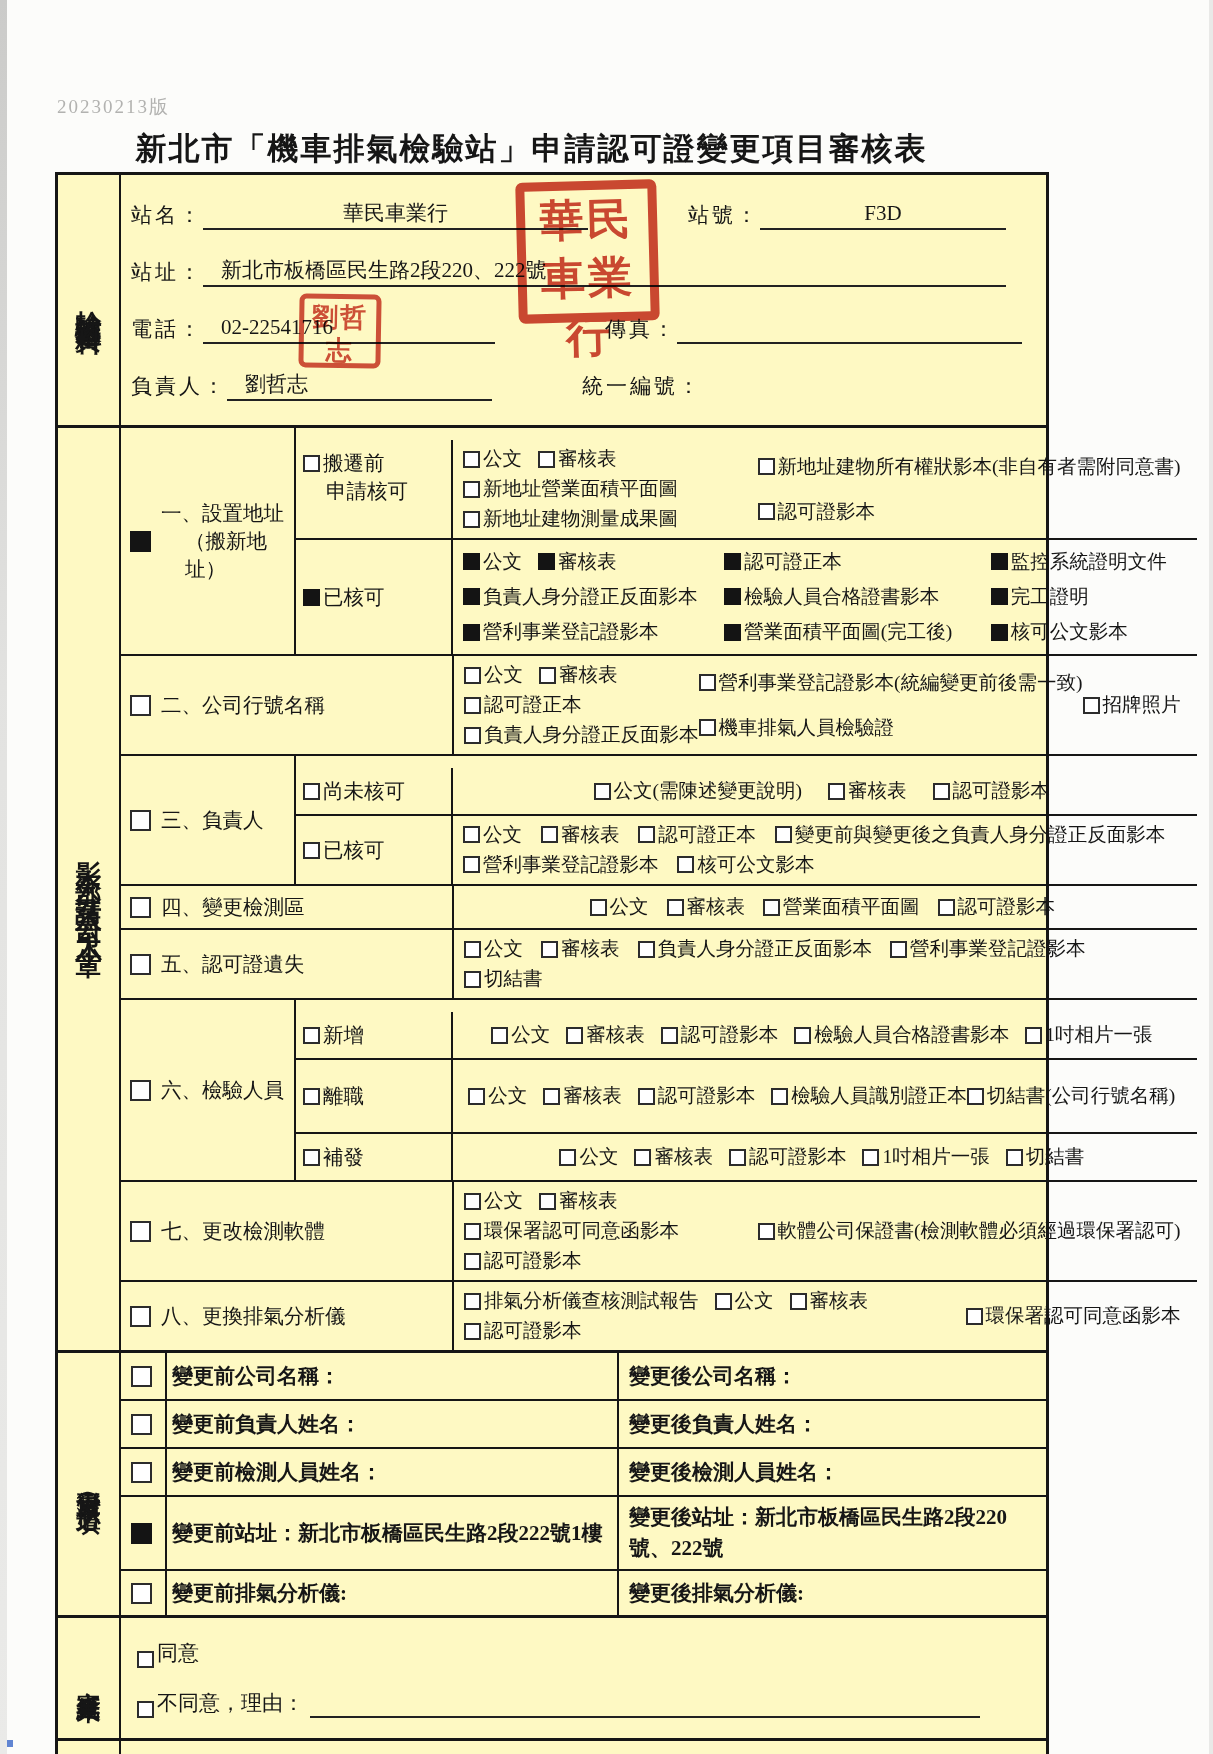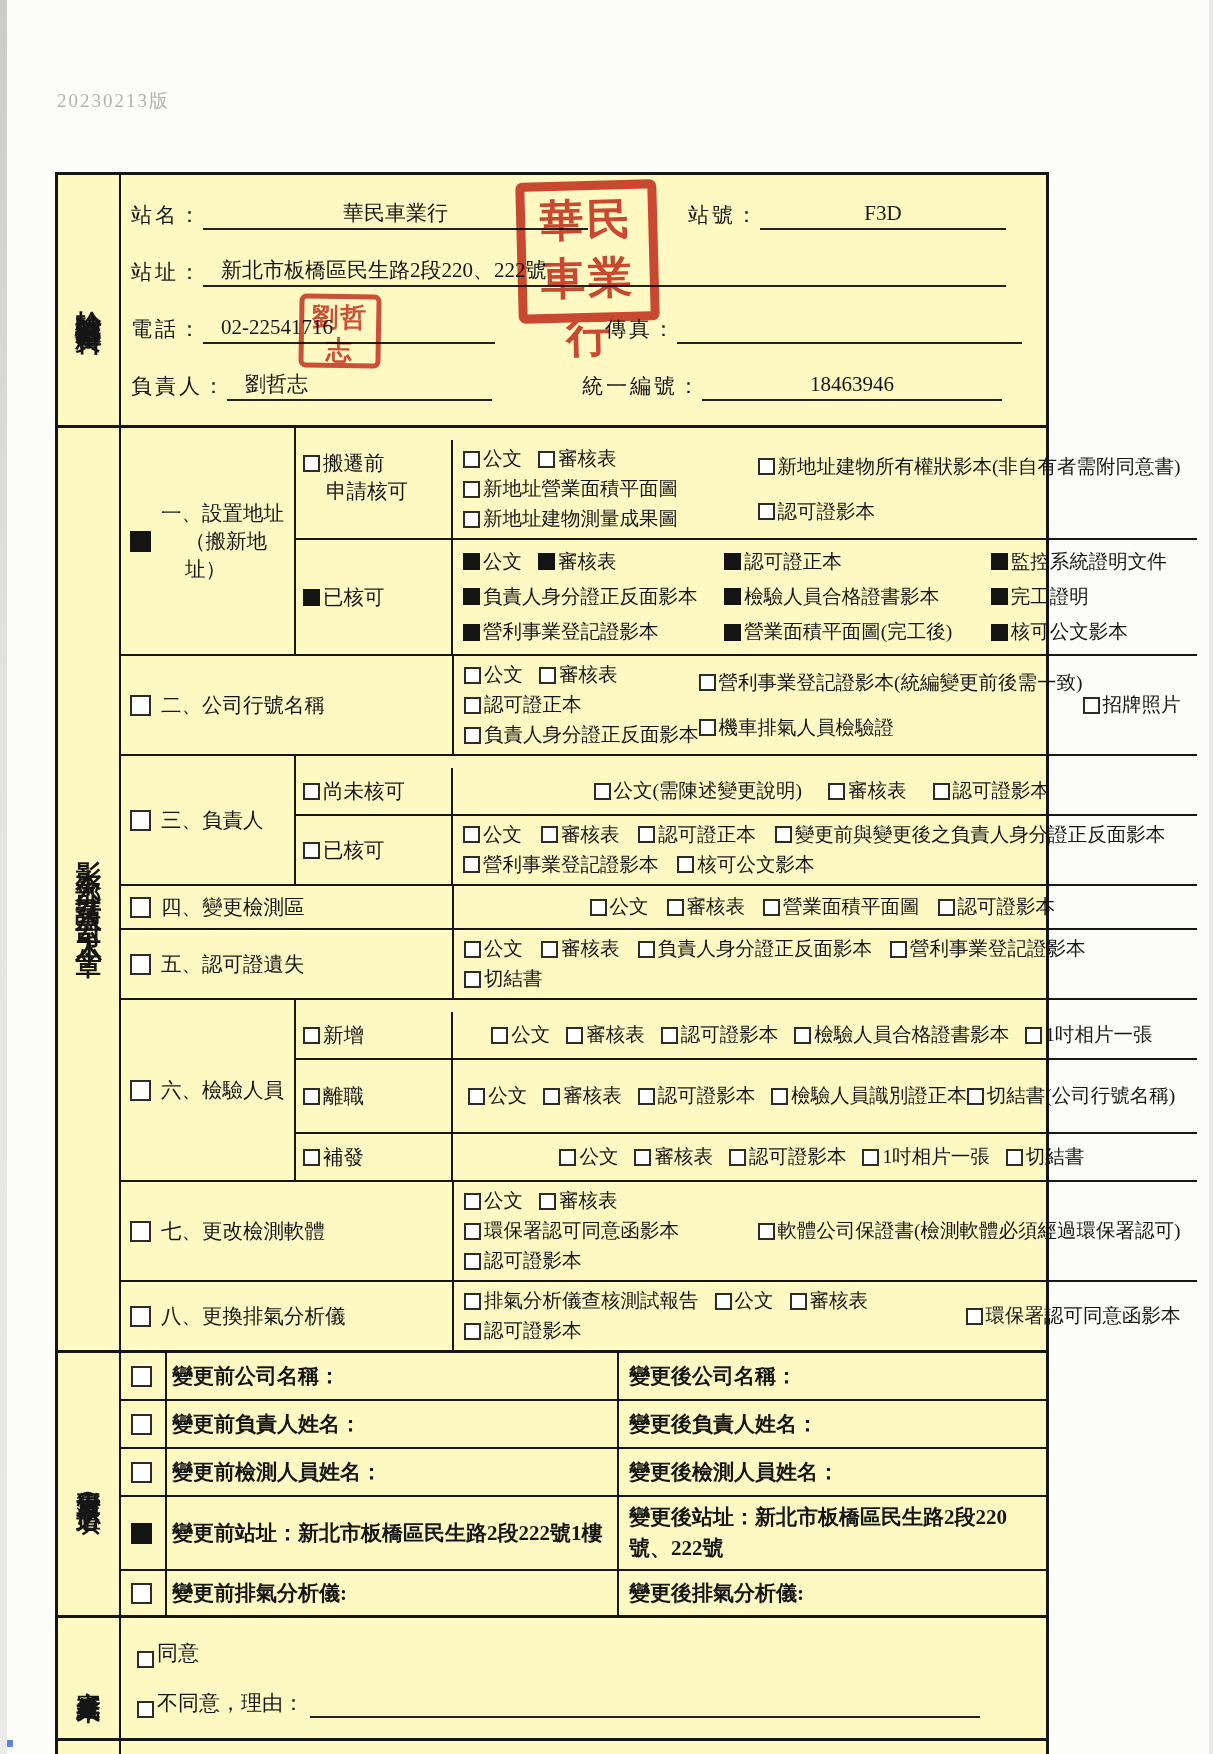--- a/index.html
+++ b/index.html
@@ -2,21 +2,21 @@
 <html><head>
 <meta charset="utf-8">
 <style>
   html,body{margin:0;padding:0;background:#e8e8e6;}
   .page{position:relative;width:1213px;height:1754px;background:#fcfcfa;overflow:hidden;
         font-family:"Liberation Serif","DejaVu Serif",serif;color:#161616;}
   .edge{position:absolute;left:0;top:0;width:7px;height:100%;
         background:linear-gradient(180deg,#9a9a98,#c9c9c7 40%,#d8d8d6);opacity:.5;}
   .edge-r{position:absolute;right:0;top:0;width:4px;height:100%;background:#dcdcda;opacity:.6;}
   .speck{position:absolute;left:7px;top:1740px;width:6px;height:7px;background:#3a66c8;opacity:.8;}
-  .version{position:absolute;left:57px;top:88px;font-size:19px;color:#b2b2b0;letter-spacing:2px;}
+  .version{position:absolute;left:57px;top:94px;font-size:19px;color:#b2b2b0;letter-spacing:2px;}
   .title{position:absolute;left:55px;top:128px;width:1103px;text-align:center;padding-right:150px;
          box-sizing:border-box;font-size:31px;font-weight:700;letter-spacing:2px;}
   .form{position:absolute;left:55px;top:172px;width:994px;box-sizing:border-box;
         border:3.5px solid #161616;background:#fef9c3;}
   .band{display:flex;}
   .band + .band{border-top:3px solid #161616;}
   .side{flex:0 0 61px;border-right:2.5px solid #161616;display:flex;align-items:center;justify-content:center;}
   .slab{writing-mode:vertical-rl;text-orientation:mixed;font-weight:700;font-size:26px;letter-spacing:9px;}
   .slab.tightsp{letter-spacing:3px;}
   
@@ -80,20 +80,21 @@
 </style>
 </head>
 <body>
 
 <div class="page">
   <div class="edge"></div>
   <div class="edge-r"></div>
   <div class="speck"></div>
 
   <div class="version">20230213版</div>
+  <div class="title">新北市「機車排氣檢驗站」申請認可證變更項目審核表</div>
 
   <div class="form">
 
     <section class="band">
       <div class="side">
         <span class="slab tightsp">檢驗站基本資料</span>
       </div>
       <div class="basic-body">
         <div class="f-row">
           <span class="flabel">站名：</span>
@@ -111,21 +112,20 @@
           <span class="u lft" style="flex:0 0 292px">02-22541716</span>
           <span style="flex:0 0 110px"></span>
           <span class="flabel">傳真：</span>
           <span class="u" style="flex:1;margin-right:2px"></span>
         </div>
         <div class="f-row">
           <span class="flabel">負責人：</span>
           <span class="u lft" style="flex:0 0 265px">劉哲志</span>
           <span style="flex:0 0 90px"></span>
           <span class="flabel">統一編號：</span>
-          <span class="u ctr" style="flex:0 0 300px">18463946</span>
           <span style="flex:1"></span>
         </div>
       </div>
     </section>
 
     <section class="band">
       <div class="side">
         <span class="slab">影本部分請蓋公司大小章</span>
       </div>
       <div class="copy-body">

